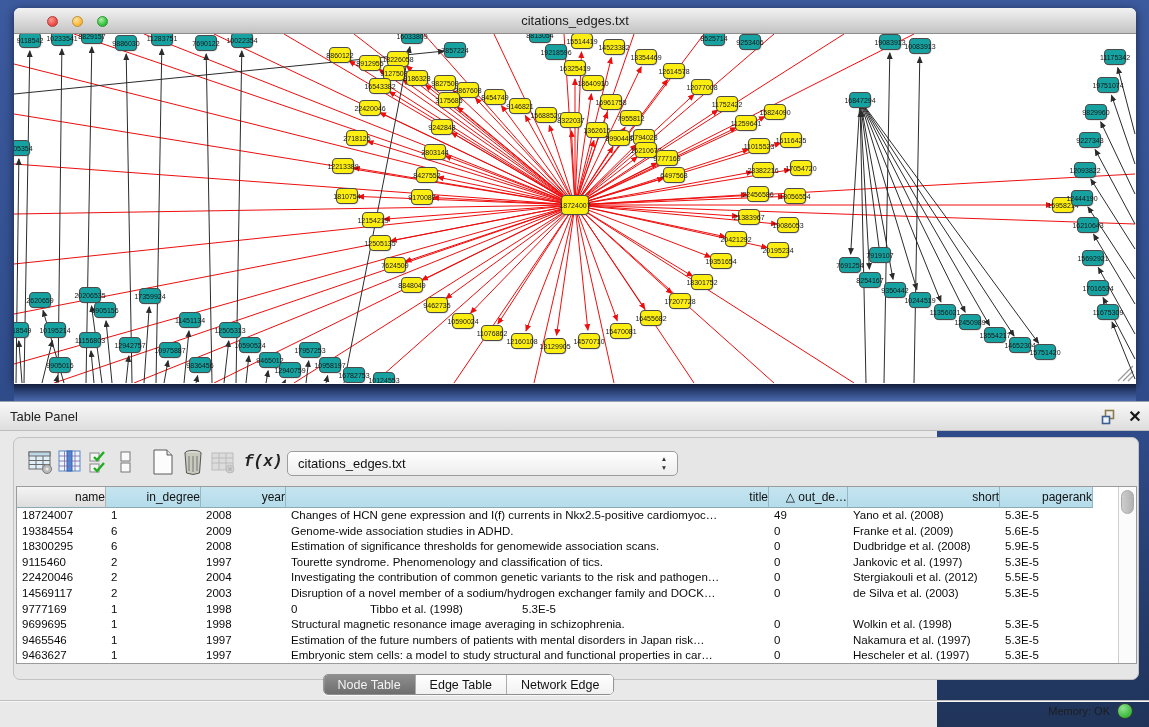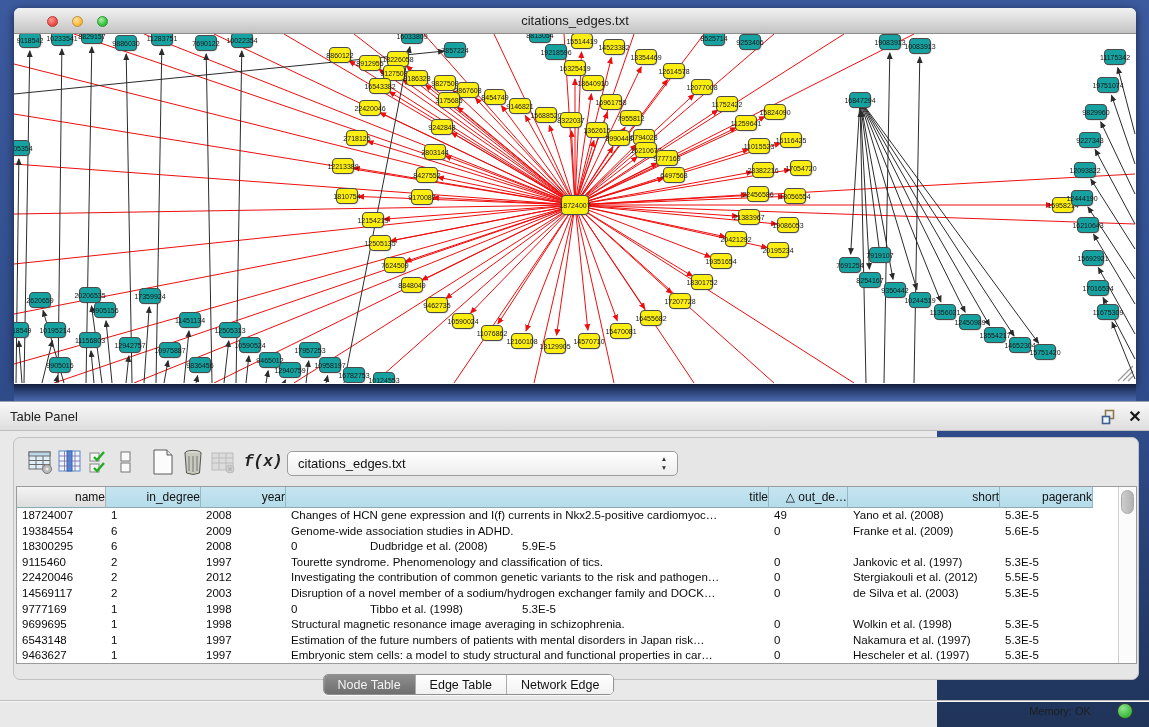--- a/index.html
+++ b/index.html
@@ -66,21 +66,21 @@
   .segmented { position:absolute; left:50%; transform:translateX(-50%); top:273px; display:flex;
     height:21px; border:1px solid #8f8f8f; border-radius:5px; overflow:hidden;
     background:#fdfdfd; box-shadow:0 1px 0 rgba(255,255,255,.7); }
   .seg { font-size:12.5px; color:#111; line-height:20px; text-align:center; padding:0 14px;
     border-right:1px solid #a8a8a8; background:linear-gradient(#ffffff,#f1f1f1); cursor:default; }
   .seg:last-child { border-right:none; }
   .seg.active { background:linear-gradient(#8e8e8e,#6e6e6e); color:#f4f4f4; }
 
   .status-sep { position:absolute; left:0; top:299px; width:1149px; height:2px;
     border-top:1px solid #c0c0c0; border-bottom:1px solid #f6f6f6; }
-  .memory-label { position:absolute; left:1010px; top:302px; width:100px; text-align:center;
+  .memory-label { position:absolute; left:1010px; top:302px; width:100px; text-align:right;
     font-size:11px; color:#1d1d1d; line-height:16px; }
   .memory-dot { position:absolute; left:1117px; top:302px; width:16px; height:16px; border-radius:50%;
     background:radial-gradient(circle at 35% 30%,#92e092,#3fbc3f 65%,#2b9a2b); border:1px solid #3a3a3a; }
 </style>
 </head>
 <body>
 
 <div id="desktop">
 
   <div class="graph-window">
@@ -953,37 +953,38 @@
             <div class="td c2">2009</div>
             <div class="td c3">Genome-wide association studies in ADHD.</div>
             <div class="td c4">0</div>
             <div class="td c5">Franke et al. (2009)</div>
             <div class="td c6">5.6E-5</div>
           </div>
           <div class="trow">
             <div class="td c0">18300295</div>
             <div class="td c1">6</div>
             <div class="td c2">2008</div>
+            <div class="td c3">Estimation of significance thresholds for genomewide association scans.</div>
             <div class="td c4">0</div>
             <div class="td c5">Dudbridge et al. (2008)</div>
             <div class="td c6">5.9E-5</div>
           </div>
           <div class="trow">
             <div class="td c0">9115460</div>
             <div class="td c1">2</div>
             <div class="td c2">1997</div>
             <div class="td c3">Tourette syndrome. Phenomenology and classification of tics.</div>
             <div class="td c4">0</div>
             <div class="td c5">Jankovic et al. (1997)</div>
             <div class="td c6">5.3E-5</div>
           </div>
           <div class="trow">
             <div class="td c0">22420046</div>
             <div class="td c1">2</div>
-            <div class="td c2">2012</div>
+            <div class="td c2">2004</div>
             <div class="td c3">Investigating the contribution of common genetic variants to the risk and pathogen…</div>
             <div class="td c4">0</div>
             <div class="td c5">Stergiakouli et al. (2012)</div>
             <div class="td c6">5.5E-5</div>
           </div>
           <div class="trow">
             <div class="td c0">14569117</div>
             <div class="td c1">2</div>
             <div class="td c2">2003</div>
             <div class="td c3">Disruption of a novel member of a sodium/hydrogen exchanger family and DOCK…</div>
@@ -1002,21 +1003,21 @@
           <div class="trow">
             <div class="td c0">9699695</div>
             <div class="td c1">1</div>
             <div class="td c2">1998</div>
             <div class="td c3">Structural magnetic resonance image averaging in schizophrenia.</div>
             <div class="td c4">0</div>
             <div class="td c5">Wolkin et al. (1998)</div>
             <div class="td c6">5.3E-5</div>
           </div>
           <div class="trow">
-            <div class="td c0">6543148</div>
+            <div class="td c0">9465546</div>
             <div class="td c1">1</div>
             <div class="td c2">1997</div>
             <div class="td c3">Estimation of the future numbers of patients with mental disorders in Japan risk…</div>
             <div class="td c4">0</div>
             <div class="td c5">Nakamura et al. (1997)</div>
             <div class="td c6">5.3E-5</div>
           </div>
           <div class="trow">
             <div class="td c0">9463627</div>
             <div class="td c1">1</div>

